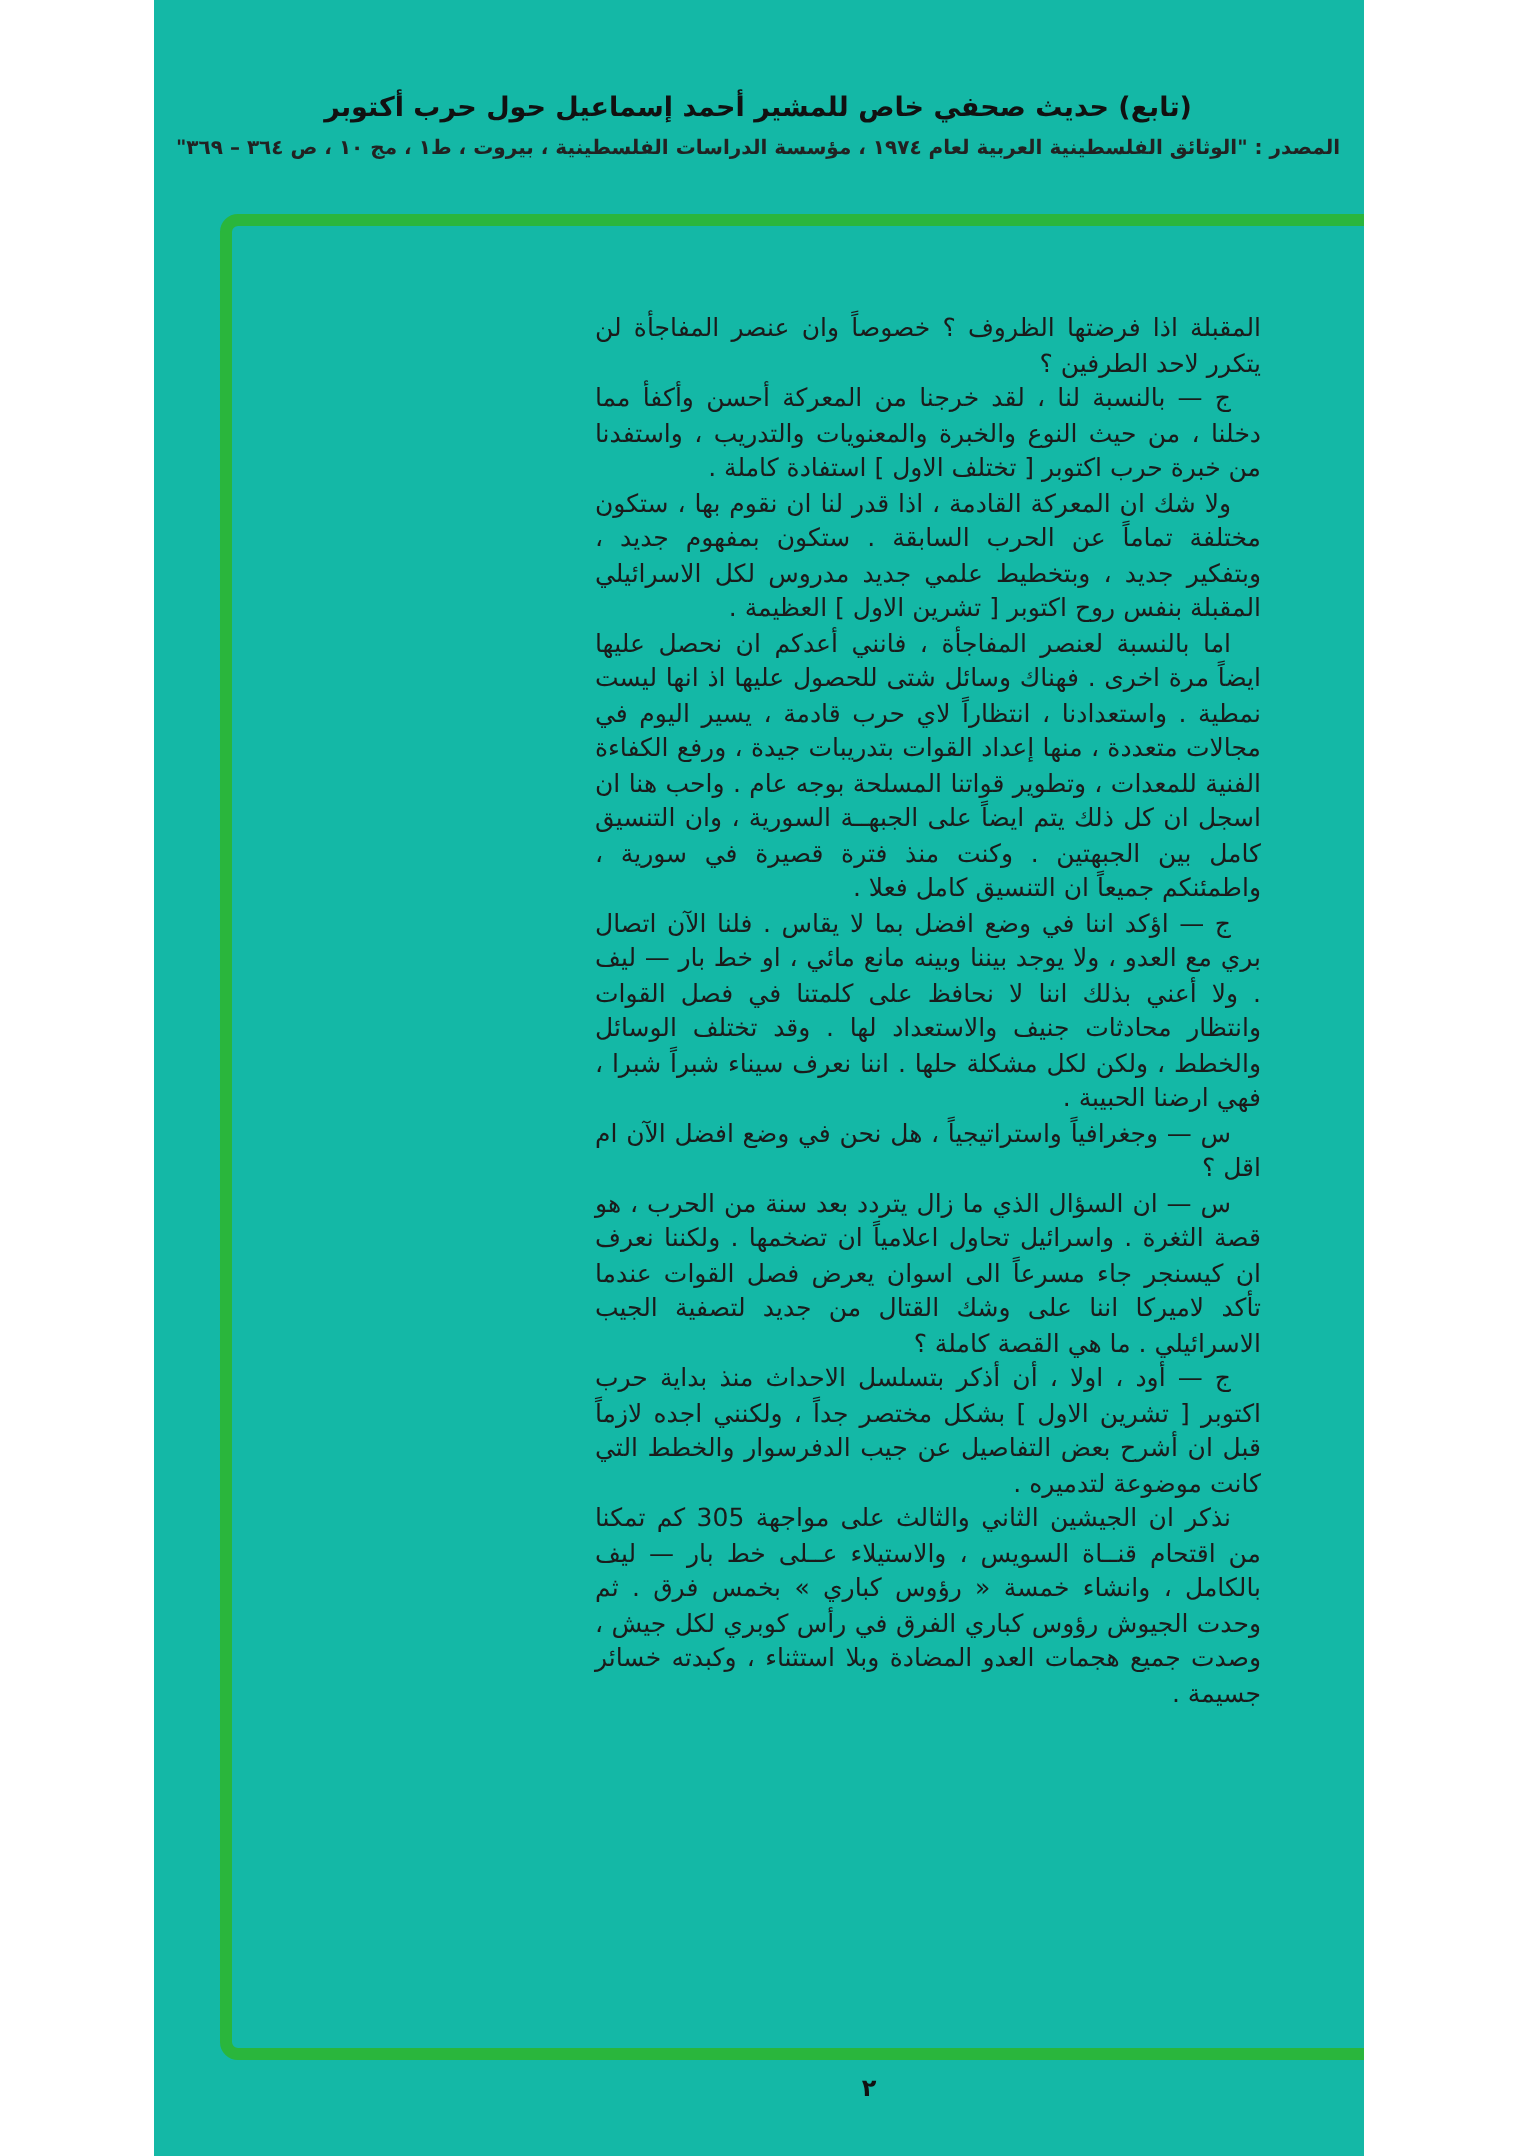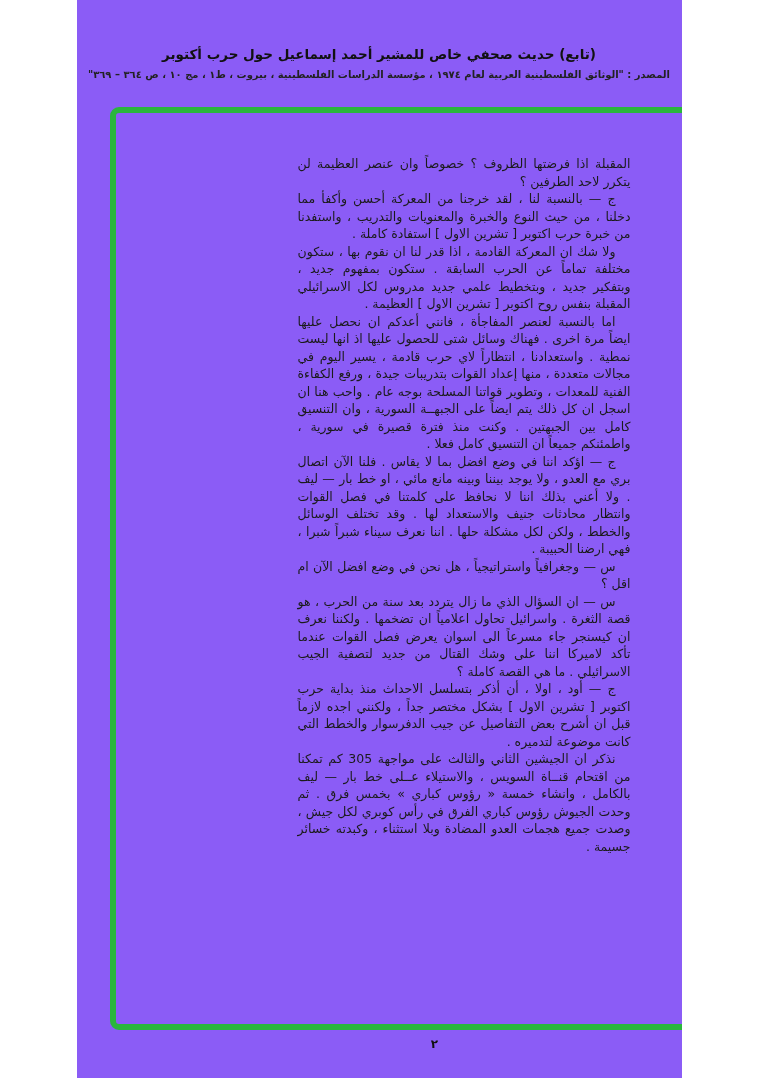--- a/index.html
+++ b/index.html
@@ -1,21 +1,21 @@
 <!DOCTYPE html>
 <html lang="ar"><head>
 <meta charset="utf-8">
 <style>
   * { margin: 0; padding: 0; box-sizing: border-box; }
   html, body { background: #ffffff; }
   .page {
     position: relative;
     width: 605px;
     height: 1078px;
-    background: #8b5cf6;
+    background: #14b8a6;
     font-family: "DejaVu Sans", sans-serif;
     color: #1b1b1b;
     overflow: hidden;
     margin: 0 auto;
   }
   .header {
     position: absolute;
     top: 46px;
     left: 0;
     width: 100%;
@@ -75,22 +75,22 @@
 <div class="page">
 
   <div class="header">
     <div class="doc-title">(تابع) حديث صحفي خاص للمشير أحمد إسماعيل حول حرب أكتوبر</div>
     <div class="doc-source">المصدر :  "الوثائق الفلسطينية العربية لعام ١٩٧٤ ، مؤسسة الدراسات الفلسطينية ، بيروت ، ط١ ، مج ١٠ ، ص ٣٦٤ – ٣٦٩"</div>
   </div>
 
   <div class="frame" style="border-color: rgb(42, 182, 60);"></div>
 
   <div class="body-text" style="color: rgb(27, 27, 27);">
-      <p class="para">المقبلة اذا فرضتها الظروف ؟ خصوصاً وان عنصر العظيمة لن يتكرر لاحد الطرفين ؟</p>
-      <p class="para indent">ج — بالنسبة لنا ، لقد خرجنا من المعركة أحسن وأكفأ مما دخلنا ، من حيث النوع والخبرة والمعنويات والتدريب ، واستفدنا من خبرة حرب اكتوبر [ تشرين الاول ] استفادة كاملة .</p>
+      <p class="para">المقبلة اذا فرضتها الظروف ؟ خصوصاً وان عنصر المفاجأة لن يتكرر لاحد الطرفين ؟</p>
+      <p class="para indent">ج — بالنسبة لنا ، لقد خرجنا من المعركة أحسن وأكفأ مما دخلنا ، من حيث النوع والخبرة والمعنويات والتدريب ، واستفدنا من خبرة حرب اكتوبر [ تختلف الاول ] استفادة كاملة .</p>
       <p class="para indent">ولا شك ان المعركة القادمة ، اذا قدر لنا ان نقوم بها ، ستكون مختلفة تماماً عن الحرب السابقة . ستكون بمفهوم جديد ، وبتفكير جديد ، وبتخطيط علمي جديد مدروس لكل الاسرائيلي المقبلة بنفس روح اكتوبر [ تشرين الاول ] العظيمة .</p>
       <p class="para indent">اما بالنسبة لعنصر المفاجأة ، فانني أعدكم ان نحصل عليها ايضاً مرة اخرى . فهناك وسائل شتى للحصول عليها اذ انها ليست نمطية . واستعدادنا ، انتظاراً لاي حرب قادمة ، يسير اليوم في مجالات متعددة ، منها إعداد القوات بتدريبات جيدة ، ورفع الكفاءة الفنية للمعدات ، وتطوير قواتنا المسلحة بوجه عام . واحب هنا ان اسجل ان كل ذلك يتم ايضاً على الجبهــة السورية ، وان التنسيق كامل بين الجبهتين . وكنت منذ فترة قصيرة في سورية ، واطمئنكم جميعاً ان التنسيق كامل فعلا .</p>
       <p class="para indent">ج — اؤكد اننا في وضع افضل بما لا يقاس . فلنا الآن اتصال بري مع العدو ، ولا يوجد بيننا وبينه مانع مائي ، او خط بار — ليف . ولا أعني بذلك اننا لا نحافظ على كلمتنا في فصل القوات وانتظار محادثات جنيف والاستعداد لها . وقد تختلف الوسائل والخطط ، ولكن لكل مشكلة حلها . اننا نعرف سيناء شبراً شبرا ، فهي ارضنا الحبيبة .</p>
       <p class="para indent">س — وجغرافياً واستراتيجياً ، هل نحن في وضع افضل الآن ام اقل ؟</p>
       <p class="para indent">س — ان السؤال الذي ما زال يتردد بعد سنة من الحرب ، هو قصة الثغرة . واسرائيل تحاول اعلامياً ان تضخمها . ولكننا نعرف ان كيسنجر جاء مسرعاً الى اسوان يعرض فصل القوات عندما تأكد لاميركا اننا على وشك القتال من جديد لتصفية الجيب الاسرائيلي . ما هي القصة كاملة ؟</p>
       <p class="para indent">ج — أود ، اولا ، أن أذكر بتسلسل الاحداث منذ بداية حرب اكتوبر [ تشرين الاول ] بشكل مختصر جداً ، ولكنني اجده لازماً قبل ان أشرح بعض التفاصيل عن جيب الدفرسوار والخطط التي كانت موضوعة لتدميره .</p>
       <p class="para indent">نذكر ان الجيشين الثاني والثالث على مواجهة 305 كم تمكنا من اقتحام قنــاة السويس ، والاستيلاء عــلى خط بار — ليف بالكامل ، وانشاء خمسة « رؤوس كباري » بخمس فرق . ثم وحدت الجيوش رؤوس كباري الفرق في رأس كوبري لكل جيش ، وصدت جميع هجمات العدو المضادة وبلا استثناء ، وكبدته خسائر جسيمة .</p>
     </div>
 
   <div class="page-number">٢</div>

